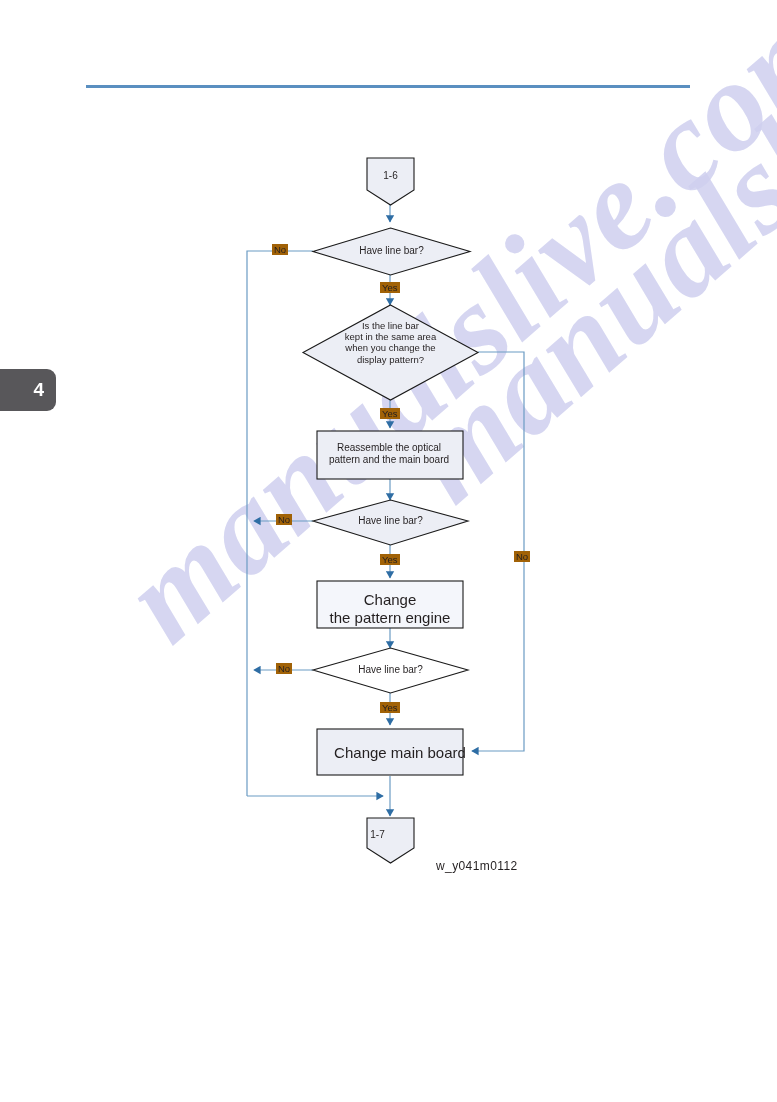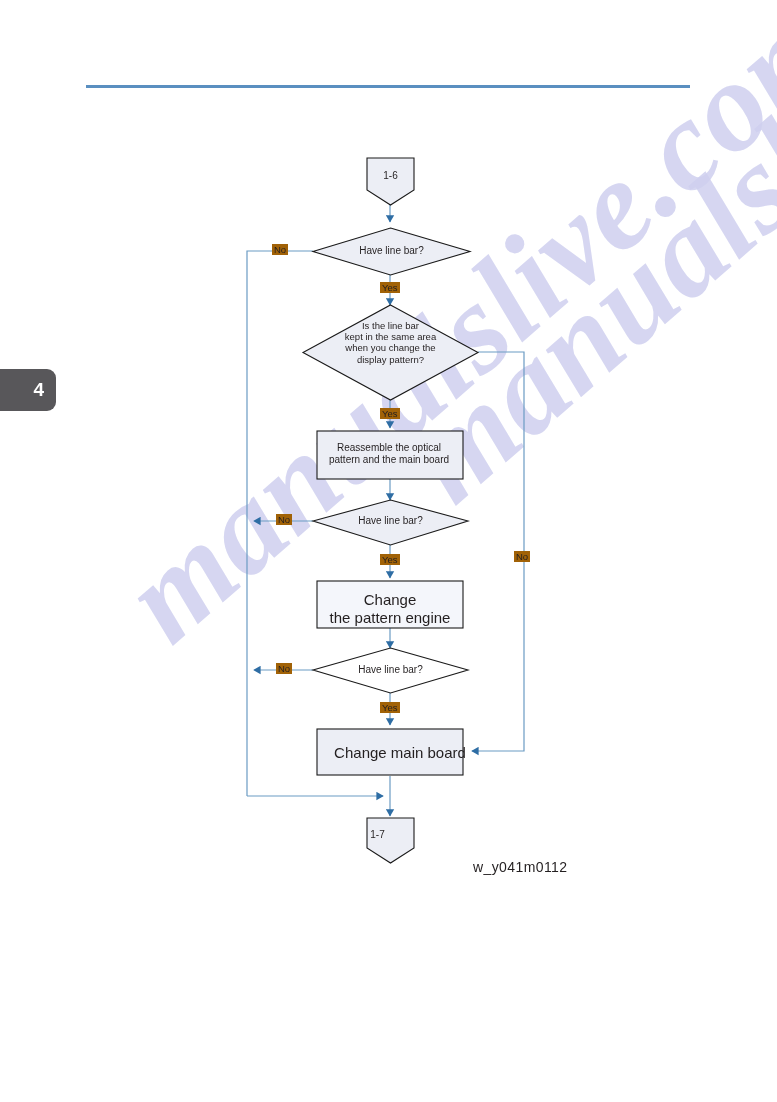--- a/index.html
+++ b/index.html
@@ -118,26 +118,25 @@
     font-family: "Liberation Sans", sans-serif;
     white-space: nowrap;
     background: #a16207;
     padding: 0 2px;
   }
 
   .figure-caption {
     position: absolute;
     left: 436px;
     top: 859px;
-    font-size: 14px;
+    font-size: 12px;
     color: #231f20;
     font-family: "Liberation Sans", sans-serif;
     z-index: 6;
     letter-spacing: 0.4px;
-    margin-left: 37px;
   }
 
   
   .term-text { font-size: 10px; }
   
   .dia-text  { font-size: 9.5px; }
   
   .proc-text { font-size: 15px; }
 </style>
 </head>

